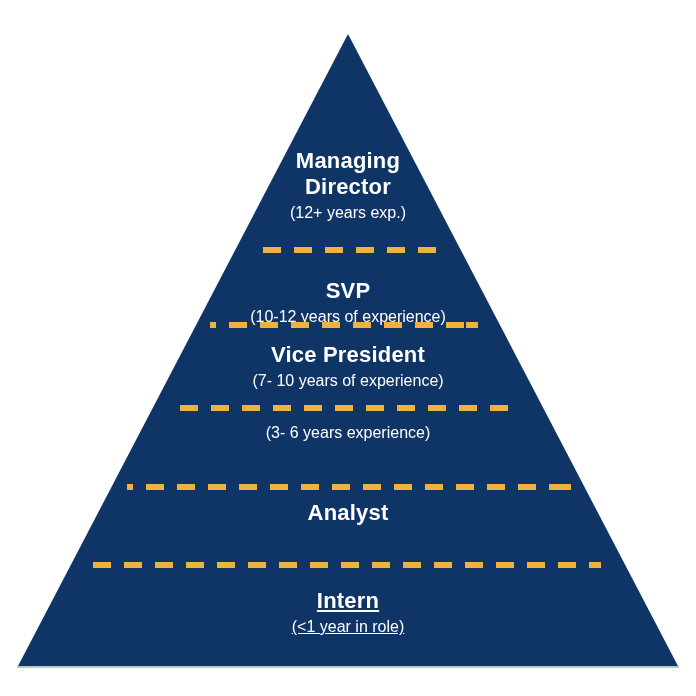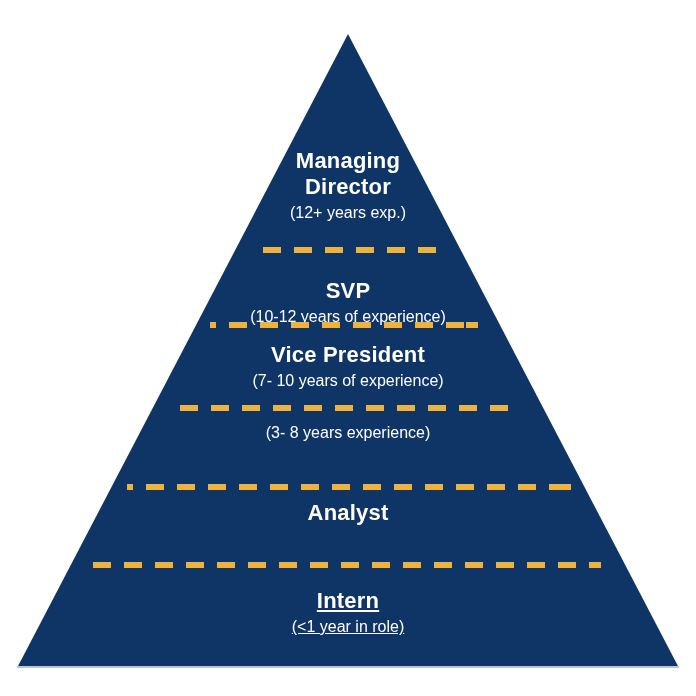--- a/index.html
+++ b/index.html
@@ -94,21 +94,21 @@
   <div class="dash-row row-2 offset"></div>
 
   <div class="level lvl-vp">
     <div class="level-title">Vice President</div>
     <div class="level-sub">(7- 10 years of experience)</div>
   </div>
 
   <div class="dash-row row-3"></div>
 
   <div class="level lvl-assoc">
-    <div class="level-sub">(3- 8 years experience)</div>
+    <div class="level-sub">(3- 6 years experience)</div>
   </div>
 
   <div class="dash-row row-4 offset"></div>
 
   <div class="level lvl-analyst">
     <div class="level-title">Analyst</div>
   </div>
 
   <div class="dash-row row-5"></div>
 

